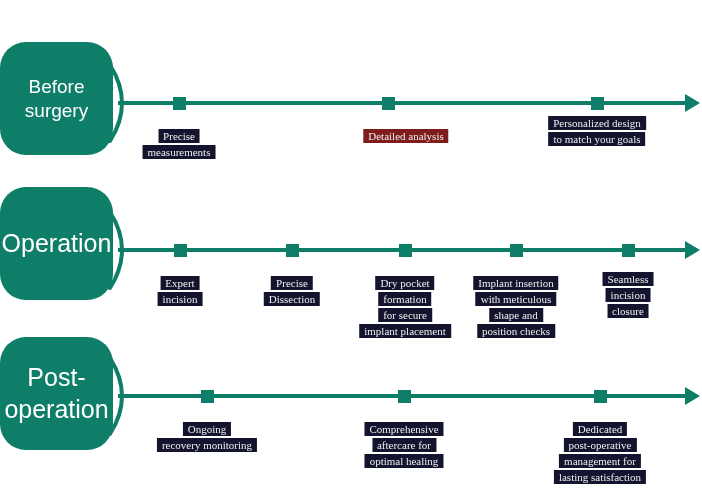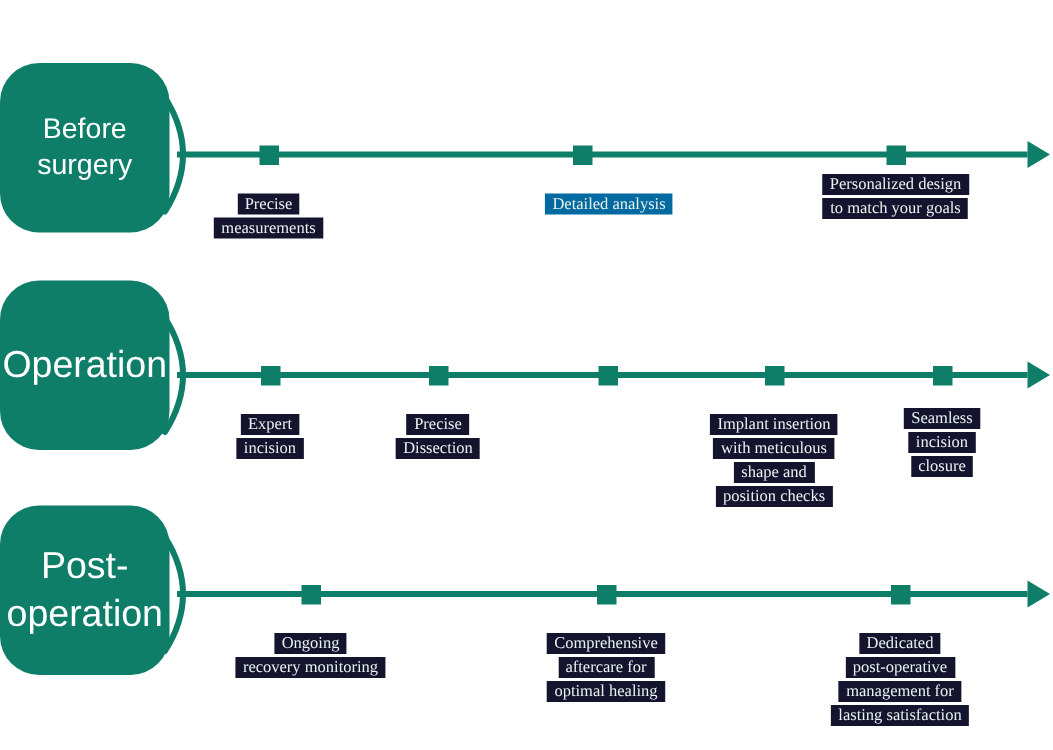--- a/index.html
+++ b/index.html
@@ -52,21 +52,21 @@
     </svg>
     <div class="tl-line" style="left: 118px; width: 567px; top: 101px; background: rgb(15, 126, 104);"></div>
     <div class="tl-arrow" style="left: 685px; top: 94px; border-left: 15px solid rgb(15, 126, 104);"></div>
     <div class="tl-square" style="left: 172.5px; top: 96.5px; background: rgb(15, 126, 104);"></div>
     <div class="milestone" style="left: 179px; top: 129px;">
       <span class="m-line" style="background: rgb(20, 20, 46); color: rgb(233, 242, 239);">Precise</span>
       <span class="m-line" style="background: rgb(20, 20, 46); color: rgb(233, 242, 239);">measurements</span>
     </div>
     <div class="tl-square" style="left: 381.5px; top: 96.5px; background: rgb(15, 126, 104);"></div>
     <div class="milestone" style="left: 388px; top: 129px;">
-      <span class="m-line" style="background: #0369a1; color: rgb(233, 242, 239); margin-left: 36px;">Detailed analysis</span>
+      <span class="m-line" style="background: #7f1d1d; color: rgb(233, 242, 239); margin-left: 36px;">Detailed analysis</span>
     </div>
     <div class="tl-square" style="left: 590.5px; top: 96.5px; background: rgb(15, 126, 104);"></div>
     <div class="milestone" style="left: 597px; top: 116px;">
       <span class="m-line" style="background: rgb(20, 20, 46); color: rgb(233, 242, 239);">Personalized design</span>
       <span class="m-line" style="background: rgb(20, 20, 46); color: rgb(233, 242, 239);">to match your goals</span>
     </div>
     <div class="phase-box" style="top: 187px; height: 113px; background: rgb(15, 126, 104); color: rgb(255, 255, 255); font-size: 25px;">
       <div>Operation</div>
     </div>
     <svg width="28" height="84" class="arc" style="left: 104px; top: 208px;">
@@ -78,20 +78,26 @@
     <div class="milestone" style="left: 180px; top: 276px;">
       <span class="m-line" style="background: rgb(20, 20, 46); color: rgb(233, 242, 239);">Expert</span>
       <span class="m-line" style="background: rgb(20, 20, 46); color: rgb(233, 242, 239);">incision</span>
     </div>
     <div class="tl-square" style="left: 285.5px; top: 243.5px; background: rgb(15, 126, 104);"></div>
     <div class="milestone" style="left: 292px; top: 276px;">
       <span class="m-line" style="background: rgb(20, 20, 46); color: rgb(233, 242, 239);">Precise</span>
       <span class="m-line" style="background: rgb(20, 20, 46); color: rgb(233, 242, 239);">Dissection</span>
     </div>
     <div class="tl-square" style="left: 398.5px; top: 243.5px; background: rgb(15, 126, 104);"></div>
+    <div class="milestone" style="left: 405px; top: 276px;">
+      <span class="m-line" style="background: rgb(20, 20, 46); color: rgb(233, 242, 239);">Dry pocket</span>
+      <span class="m-line" style="background: rgb(20, 20, 46); color: rgb(233, 242, 239);">formation</span>
+      <span class="m-line" style="background: rgb(20, 20, 46); color: rgb(233, 242, 239);">for secure</span>
+      <span class="m-line" style="background: rgb(20, 20, 46); color: rgb(233, 242, 239);">implant placement</span>
+    </div>
     <div class="tl-square" style="left: 509.5px; top: 243.5px; background: rgb(15, 126, 104);"></div>
     <div class="milestone" style="left: 516px; top: 276px;">
       <span class="m-line" style="background: rgb(20, 20, 46); color: rgb(233, 242, 239);">Implant insertion</span>
       <span class="m-line" style="background: rgb(20, 20, 46); color: rgb(233, 242, 239);">with meticulous</span>
       <span class="m-line" style="background: rgb(20, 20, 46); color: rgb(233, 242, 239);">shape and</span>
       <span class="m-line" style="background: rgb(20, 20, 46); color: rgb(233, 242, 239);">position checks</span>
     </div>
     <div class="tl-square" style="left: 621.5px; top: 243.5px; background: rgb(15, 126, 104);"></div>
     <div class="milestone" style="left: 628px; top: 272px;">
       <span class="m-line" style="background: rgb(20, 20, 46); color: rgb(233, 242, 239);">Seamless</span>

